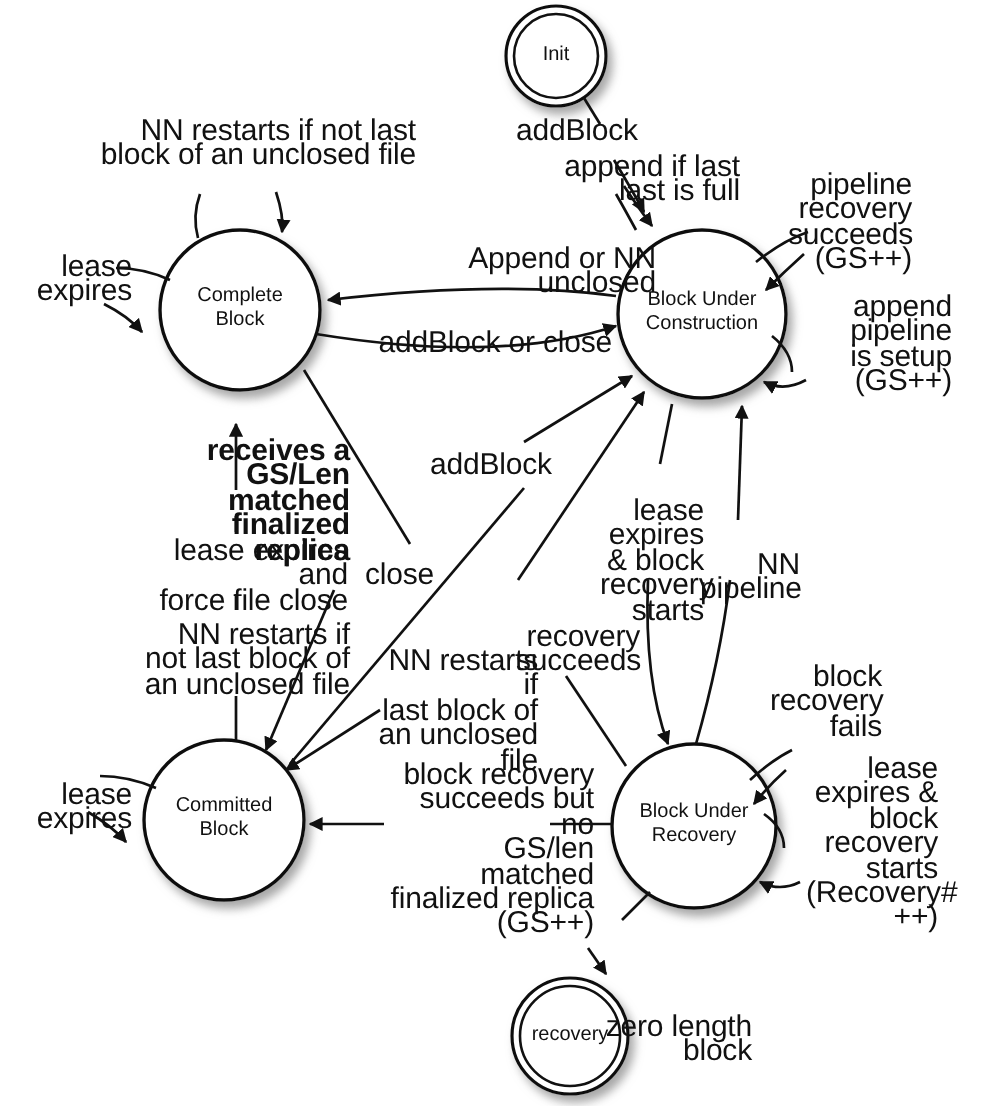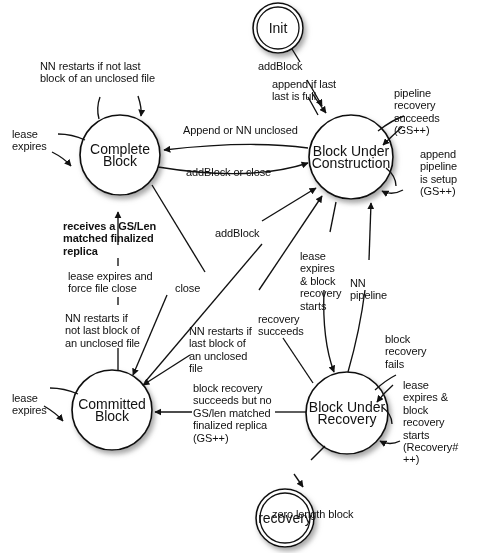--- a/index.html
+++ b/index.html
@@ -4,30 +4,30 @@
 <style>
   html,body{margin:0;padding:0;background:#ffffff;}
   body{
     width:497px;height:553px;position:relative;overflow:hidden;
     font-family:"Liberation Sans","DejaVu Sans",sans-serif;
     color:#111111;
   }
   #diagram{position:absolute;left:0;top:0;width:497px;height:553px;}
   .lbl{
     position:absolute;
-    font-size:11px;
+    font-size:15px;
     line-height:12.4px;
-    text-align:left;
+    text-align:right;
     color:#111;
     white-space:pre-line;
     letter-spacing:-0.1px;
   }
   .node-text{
     position:absolute;
-    font-size:14px;
+    font-size:10px;
     line-height:12.4px;
     text-align:center;
     color:#111;
     white-space:pre-line;
     pointer-events:none;
   }
 </style>
 </head>
 <body>
 

